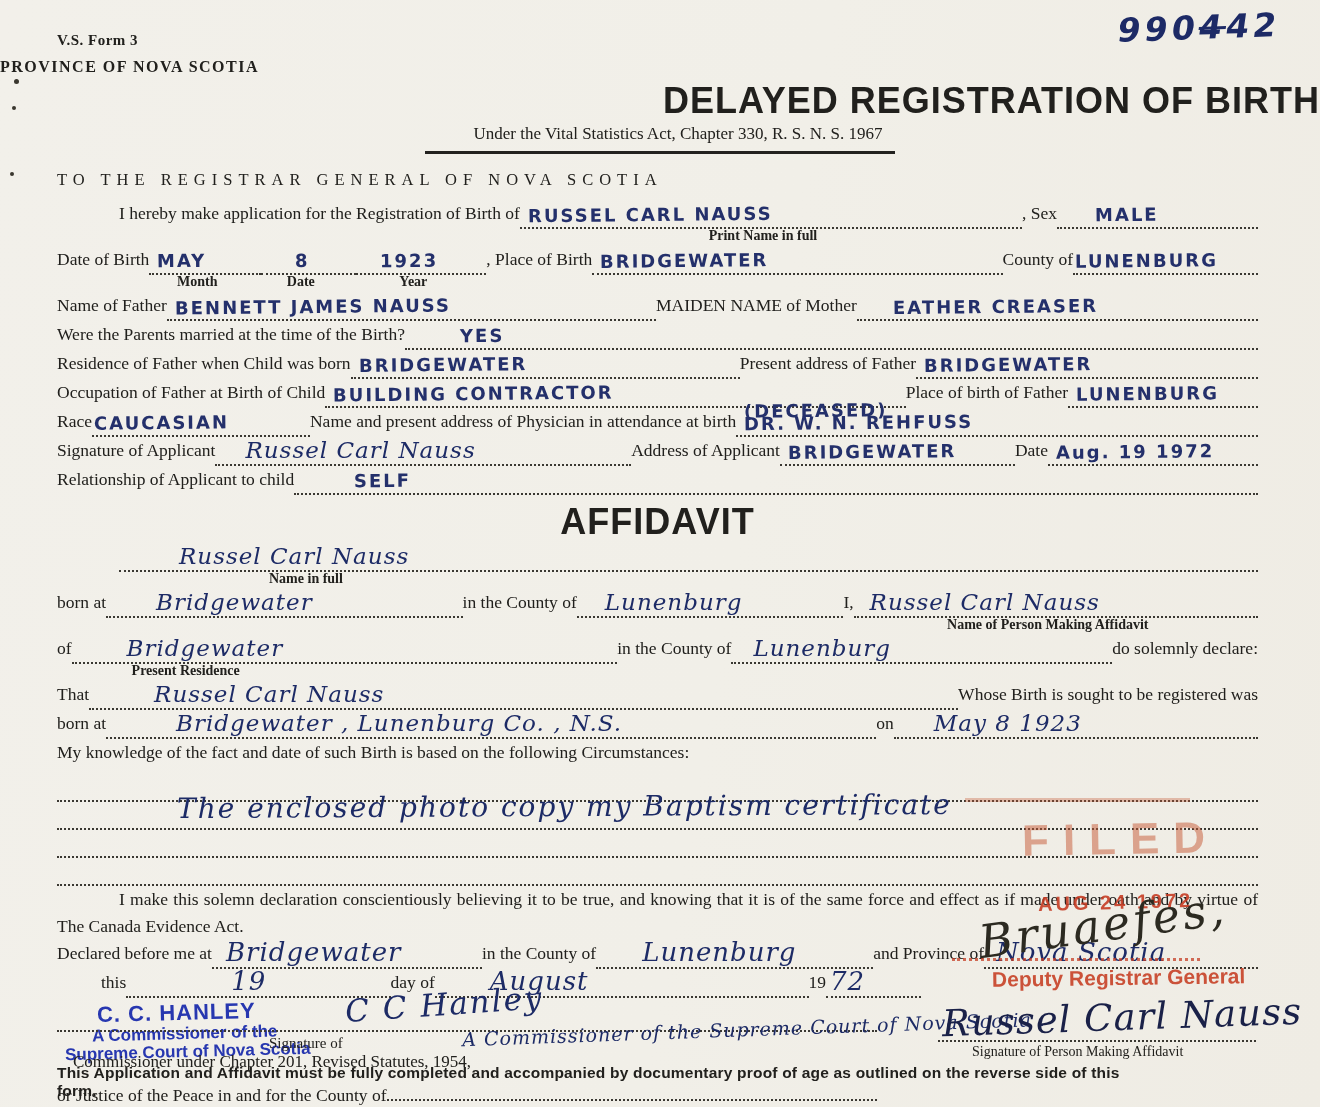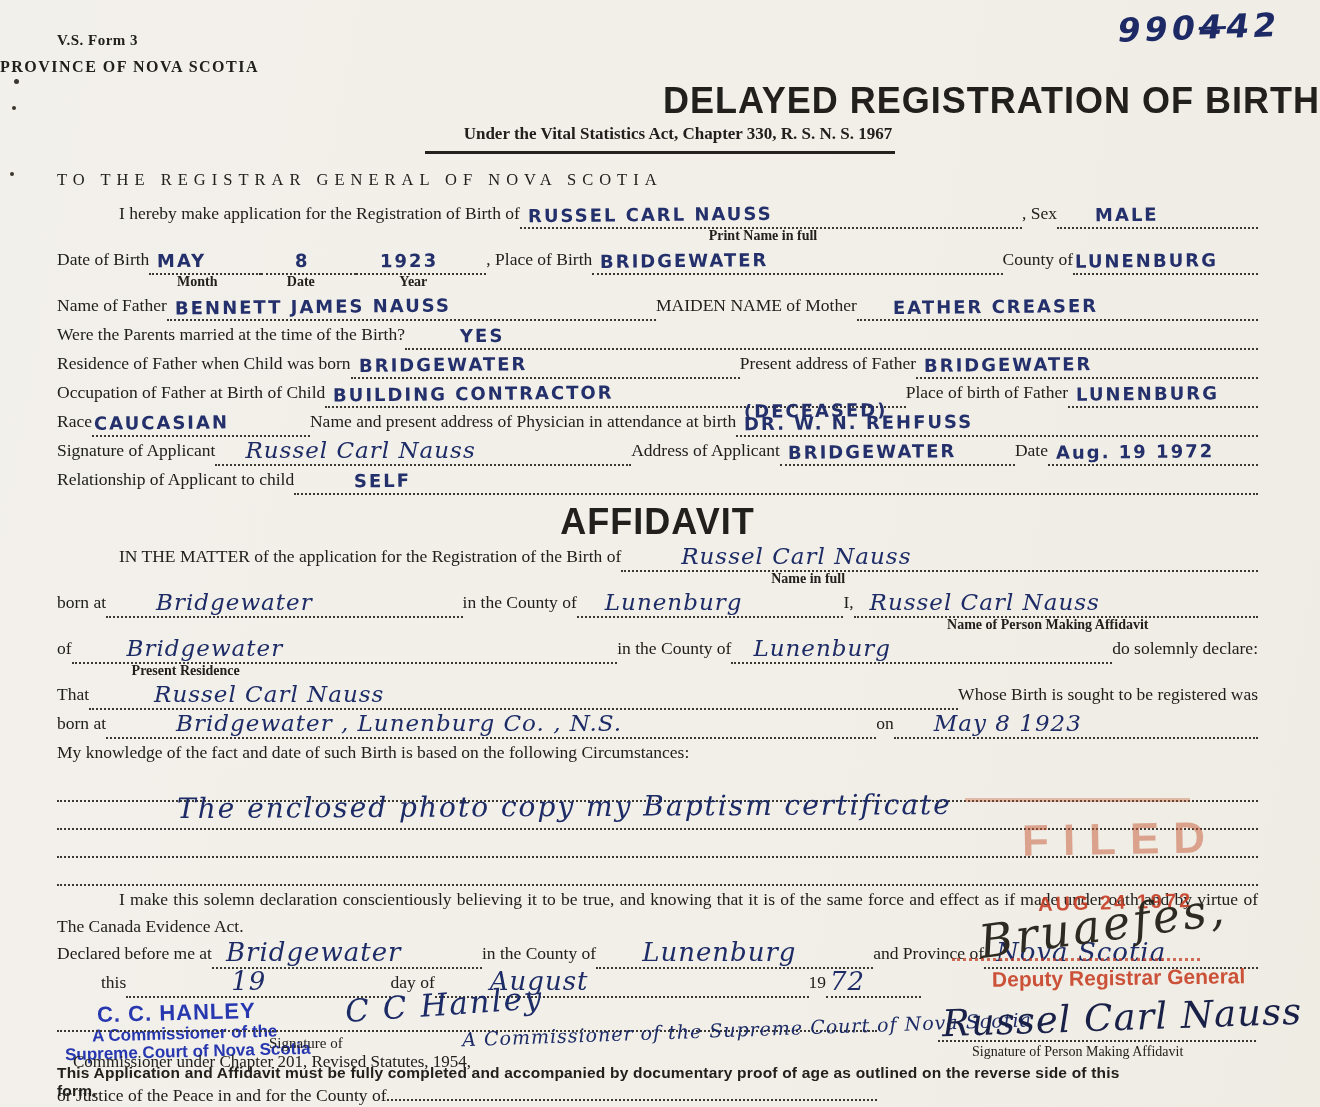--- a/index.html
+++ b/index.html
@@ -11,21 +11,21 @@
   
   .speck{position:absolute;background:#3a372f;border-radius:50%;}
   
   .formno{position:absolute;left:57px;top:32px;font-weight:bold;font-size:15px;letter-spacing:.5px;}
   .regno{position:absolute;left:1118px;top:8px;font-family:"DejaVu Sans",sans-serif;
          font-size:33px;color:#1d2a66;letter-spacing:4px;transform:skewX(-10deg) rotate(-2deg);font-weight:600;}
   .regno .struck{text-decoration:line-through;text-decoration-thickness:3px;}
   .hdr-province{margin-top:58px;text-align:left;font-weight:bold;font-size:16px;letter-spacing:1.5px;}
   .hdr-title{margin-top:4px;text-align:right;font-family:"Liberation Sans",sans-serif;
              font-weight:bold;font-size:36px;letter-spacing:1px;}
-  .hdr-subtitle{margin-top:2px;text-align:center;font-weight:bold;font-size:17px;margin-left:36px;}
+  .hdr-subtitle{margin-top:2px;text-align:center;font-weight:normal;font-size:17px;margin-left:36px;}
   .hdr-rule{width:470px;margin:7px auto 0 auto;border-bottom:3px solid #23221f;}
   .addressee{margin:16px 0 0 57px;font-size:16.5px;letter-spacing:6px;font-weight:500;}
   
   .content{margin:10px 62px 0 57px;}
   .row{display:flex;align-items:baseline;font-size:17.5px;line-height:27px;}
   .lbl{white-space:nowrap;}
   .fill{flex:1 1 auto;border-bottom:2px dotted #3a3832;position:relative;min-width:30px;}
   .ink{position:relative;display:inline-block;top:2px;left:8px;white-space:nowrap;line-height:18px;}
   .ip{font-family:"DejaVu Sans",sans-serif;color:#24306b;font-weight:600;letter-spacing:2px;font-size:18px;transform:rotate(-0.6deg);}
   .ic{font-family:"DejaVu Serif",serif;font-style:italic;color:#1d2b66;font-size:23px;letter-spacing:1px;}
@@ -204,21 +204,20 @@
     <div class="row">
       <span class="lbl">Relationship of Applicant to child</span>
       <span class="fill">
         <span class="ink ip" style="left:60px">SELF</span>
       </span>
     </div>
 
     <div class="big-title">AFFIDAVIT</div>
 
     <div class="row indent capspace">
-      <span class="lbl">IN THE MATTER of the application for the Registration of the Birth of</span>
       <span class="fill">
         <span class="ink ic" style="left:60px">Russel Carl Nauss</span>
         <span class="cap left" style="left:150px">Name in full</span>
       </span>
     </div>
 
     <div class="row capspace">
       <span class="lbl">born at</span>
       <span class="fill" style="flex-grow:1.55">
         <span class="ink ic" style="left:50px">Bridgewater</span>

